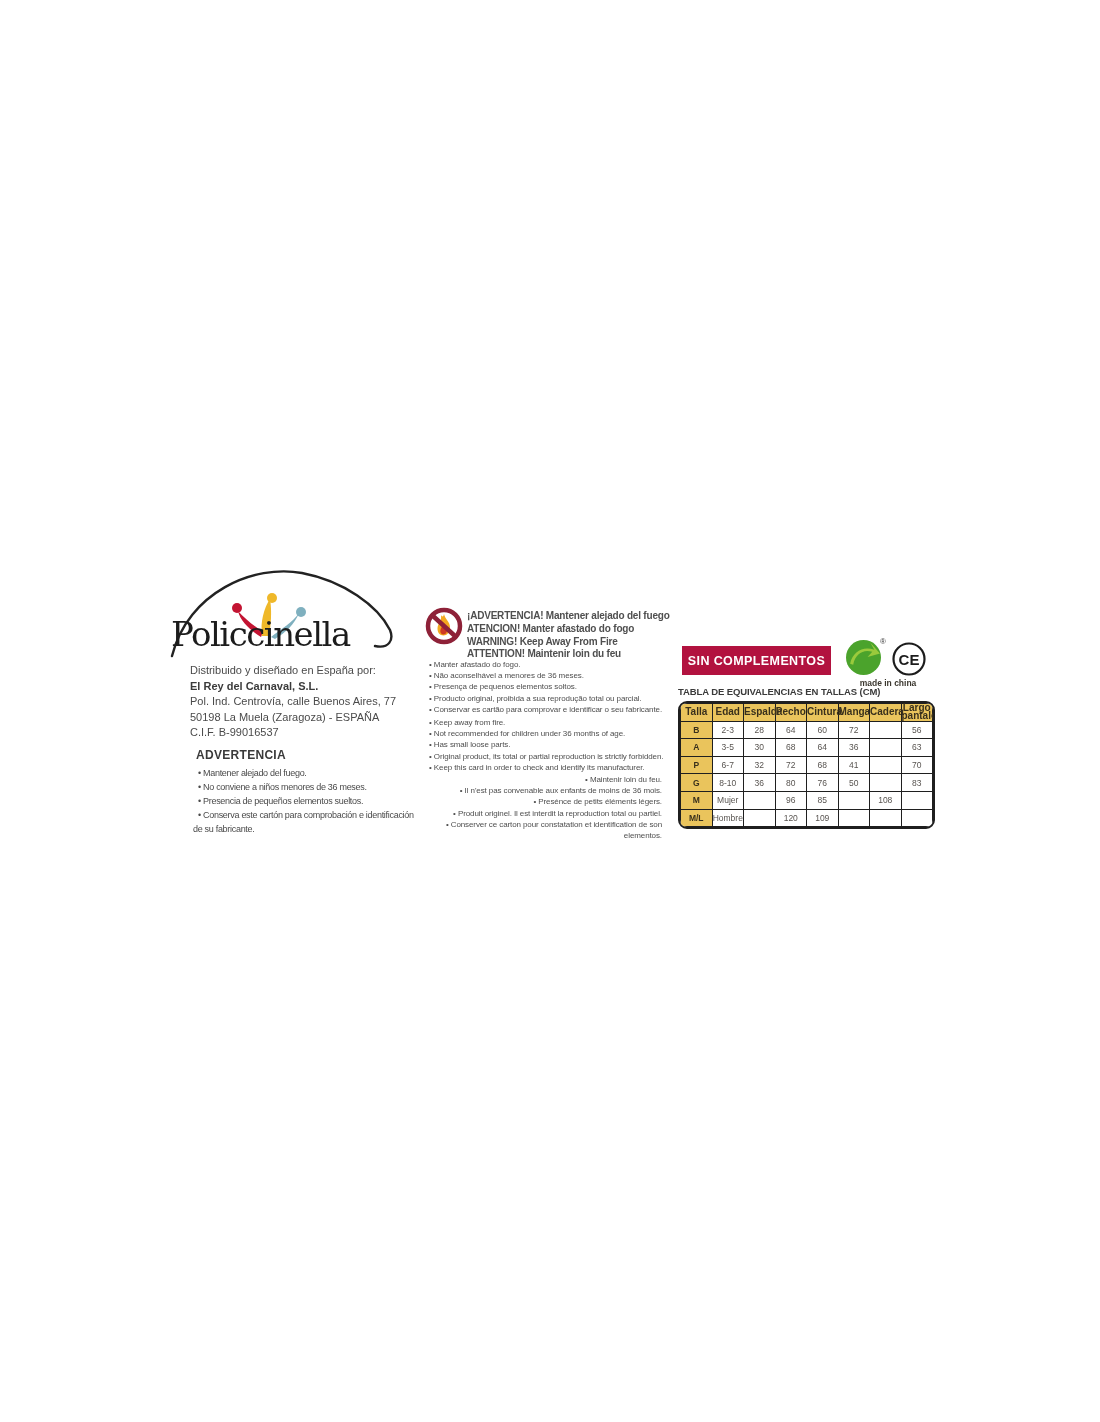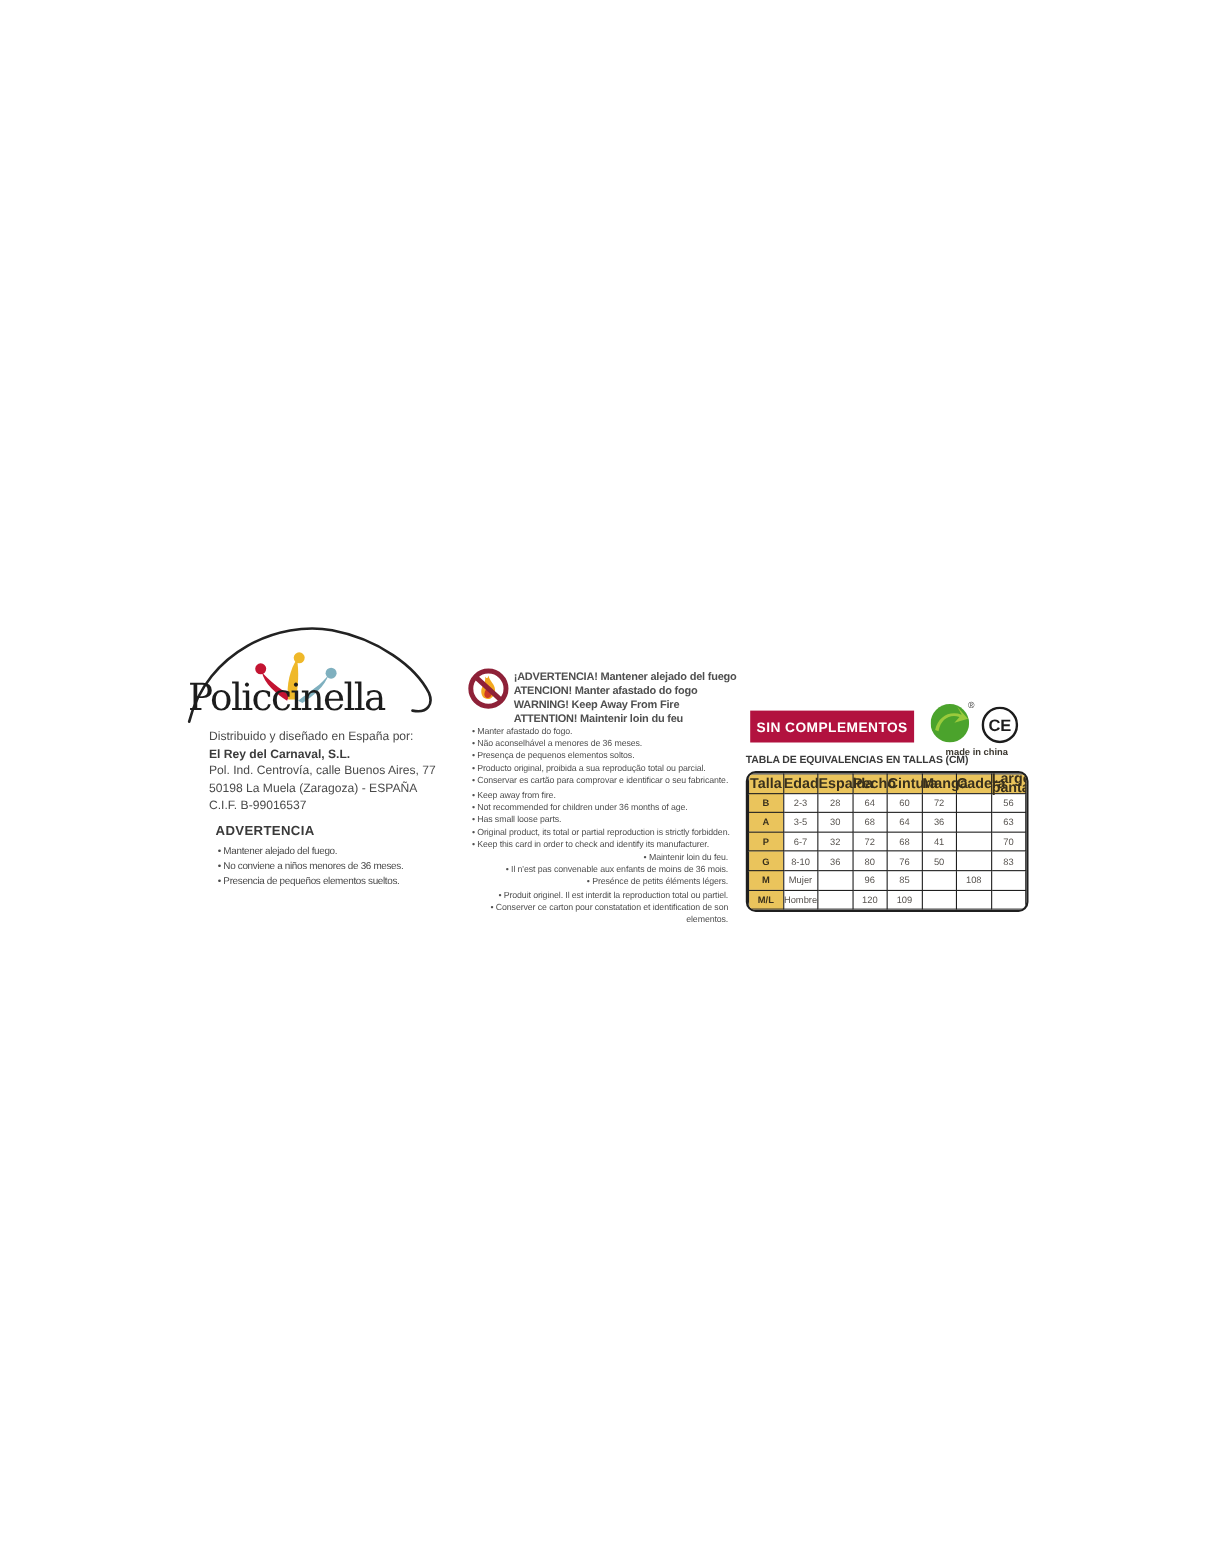--- a/index.html
+++ b/index.html
@@ -34,21 +34,21 @@
   .badge{left:682px;top:646px;width:149px;height:29px;background:#B2123F;color:#ffffff;font-weight:bold;font-size:12.5px;letter-spacing:0.4px;display:flex;align-items:center;justify-content:center;}
   .green-dot{left:846px;top:640px;width:35px;height:35px;}
   .reg-mark{left:880px;top:637px;font-size:8px;color:#3b3b3b;}
   .made-in{left:850px;top:678px;width:76px;text-align:center;font-size:8.5px;font-weight:bold;color:#3b372f;}
   .ce-mark{left:892px;top:642px;width:34px;height:34px;}
 
   .tbl-title{left:678px;top:686px;font-size:9.5px;font-weight:bold;color:#3a3a3a;letter-spacing:-0.1px;text-align:center;}
   .tbl-wrap{left:678px;top:701px;width:253px;border:2.5px solid #1f1f1f;border-radius:9px;overflow:hidden;background:#ffffff;}
   .tbl-wrap table{border-collapse:collapse;width:100%;table-layout:fixed;}
   .tbl-wrap th,.tbl-wrap td{border:1.5px solid #1f1f1f;text-align:center;vertical-align:middle;padding:0;height:16.6px;font-size:8.5px;color:#585450;}
-  .tbl-wrap th{background:#EAC45C;font-weight:bold;color:#39301c;font-size:13px;line-height:8px;}
+  .tbl-wrap th{background:#EAC45C;font-weight:bold;color:#39301c;font-size:10px;line-height:8px;}
   .tbl-wrap td.rowhead{background:#EAC45C;font-weight:bold;color:#39301c;font-size:8.5px;}
 </style>
 </head>
 <body>
 
 <div>
 
   <svg class="abs logo-arc" viewBox="0 0 236 96" aria-hidden="true">
     <path d="M 10 88 C 26 24, 92 -4, 140 5 C 182 13 216 38 228 62 C 232 72 227 81 213 78" fill="none" stroke="#222222" stroke-width="2.4" stroke-linecap="round"></path>
   </svg>
@@ -68,20 +68,21 @@
     <div>Pol. Ind. Centrovía, calle Buenos Aires, 77</div>
     <div>50198 La Muela (Zaragoza) - ESPAÑA</div>
     <div>C.I.F. B-99016537</div>
   </div>
 
   <div class="abs adv-title">ADVERTENCIA</div>
   <div class="abs adv-list">
       <div class="bullet">Mantener alejado del fuego.</div>
       <div class="bullet">No conviene a niños menores de 36 meses.</div>
       <div class="bullet">Presencia de pequeños elementos sueltos.</div>
+      <div class="bullet">Conserva este cartón para comprobación e identificación de su fabricante.</div>
     </div>
 
   <svg class="abs fire-icon" viewBox="0 0 40 40" aria-hidden="true">
     <circle cx="20" cy="20" r="16" fill="#ffffff" stroke="#8E2138" stroke-width="4.5"></circle>
     <path d="M20 8 C21 13 26 16 26 21 C26 26 23 29.5 19.5 29.5 C15.5 29.5 13.5 26.5 13.5 22.5 C13.5 17.5 18 15.5 17 9 C18.5 11.5 19.5 10.5 20 8 Z" fill="#F3A81F"></path>
     <path d="M19.5 17 C22 20 23.5 22 23 25 C22.5 27.5 21 28.5 19.3 28.5 C17.3 28.5 16.2 26.8 16.3 24.8 C16.5 21.8 19 20 19.5 17 Z" fill="#CE3A23"></path>
     <line x1="8.5" y1="9.5" x2="31.5" y2="30.5" stroke="#8E2138" stroke-width="4.5" stroke-linecap="round"></line>
   </svg>
   <div class="abs fire-lines">
     <div>¡ADVERTENCIA! Mantener alejado del fuego</div>

